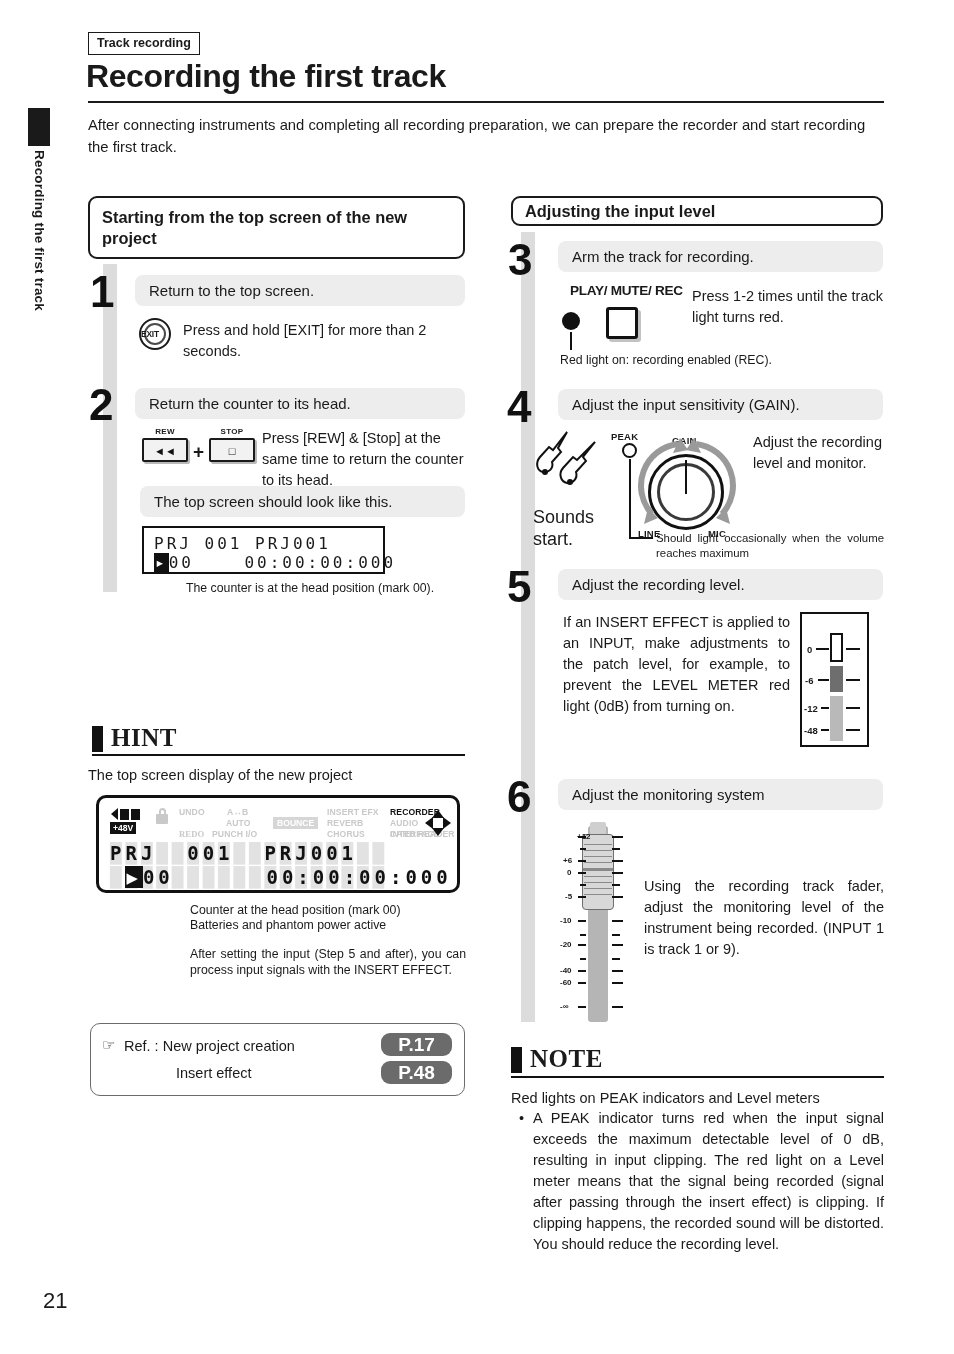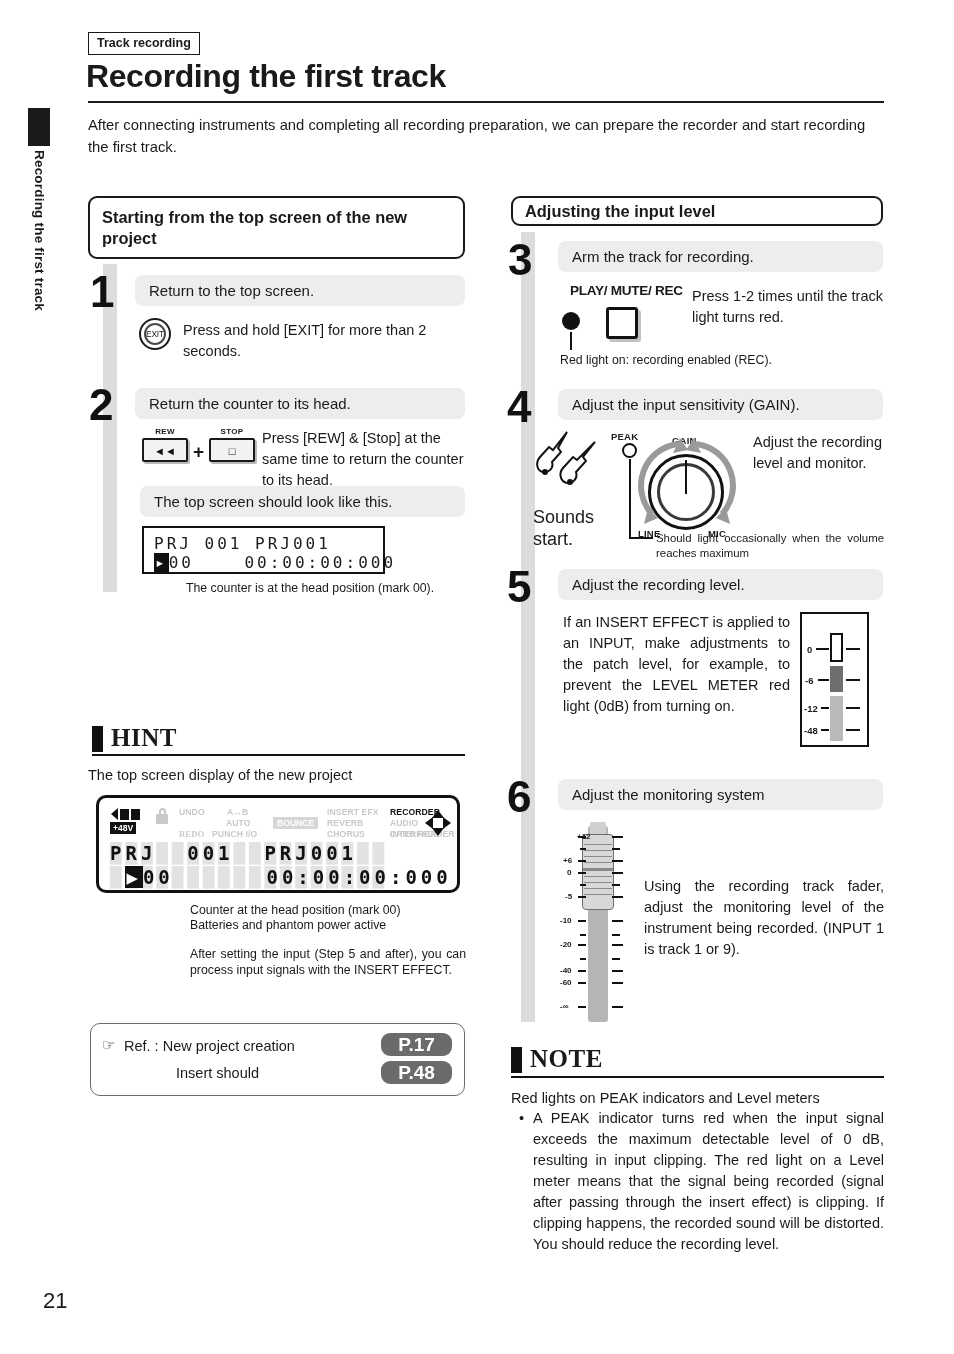--- a/index.html
+++ b/index.html
@@ -35,22 +35,22 @@
   .body-text{position:absolute;font-size:14.5px;line-height:21px;}
   .just{text-align:justify;}
   .small{font-size:12.3px;line-height:16px;}
   .tiny{font-size:11.4px;line-height:15px;}
 
   
   .exitbtn{position:absolute;width:32px;height:32px;border-radius:50%;
       background:#fff;border:2px solid #1a1a1a;box-sizing:border-box;}
   .exitbtn::before{content:"";position:absolute;left:3px;top:3px;right:3px;bottom:3px;
       border-radius:50%;border:2px solid #4a4a4a;}
-  .exitbtn .lbl{position:absolute;left:0;right:0;top:9px;text-align:center;
-      font-size:8.4px;font-weight:normal;letter-spacing:-.2px;}
+  .exitbtn .lbl{position:absolute;left:0;right:0;top:9px;text-align:left;
+      font-size:8.4px;font-weight:bold;letter-spacing:-.2px;}
 
   
   .tbtn{position:absolute;width:46px;height:24px;border:2px solid #1a1a1a;background:#f2f2f2;
       box-sizing:border-box;border-radius:2px;box-shadow:2px 2px 0 #b9b9b9;}
   .tcap{position:absolute;font-size:8px;font-weight:bold;letter-spacing:.3px;text-align:center;width:46px;}
   .tglyph{position:absolute;left:0;right:0;top:5px;text-align:center;font-size:11px;line-height:12px;color:#111;}
   .plus{position:absolute;font-size:19px;font-weight:bold;line-height:19px;}
 
   
   .lcd{position:absolute;border:2.6px solid #111;background:#fff;box-sizing:border-box;
@@ -228,21 +228,21 @@
   </div>
 
   <div class="body-text small" style="left:190px;top:902px;width:280px;">Counter at the head position (mark 00)</div>
   <div class="body-text small" style="left:190px;top:917px;width:280px;">Batteries and phantom power active</div>
   <div class="body-text small just" style="left:190px;top:946px;width:276px;">After setting the input (Step 5 and after), you can process input signals with the INSERT EFFECT.</div>
 
   <div class="refbox" style="left:90px;top:1023px;width:375px;height:73px;"></div>
   <div style="position:absolute;left:102px;top:1036px;font-size:15px;">☞</div>
   <div class="body-text" style="left:124px;top:1036px;width:230px;">Ref. : New project creation</div>
   <div class="badge" style="left:381px;top:1033px;width:71px;height:23px;">P.17</div>
-  <div class="body-text" style="left:176px;top:1063px;width:230px;">Insert should</div>
+  <div class="body-text" style="left:176px;top:1063px;width:230px;">Insert effect</div>
   <div class="badge" style="left:381px;top:1061px;width:71px;height:23px;">P.48</div>
 
   <div class="sec-head" style="left:511px;top:196px;width:372px;height:30px;">
     <span>Adjusting the input level</span>
   </div>
 
   <div class="railbar" style="left:521px;top:232px;height:790px;"></div>
 
   <div class="stepnum" style="left:508px;top:240px;">3</div>
   <div class="tagline" style="left:558px;top:241px;width:325px;height:31px;">

